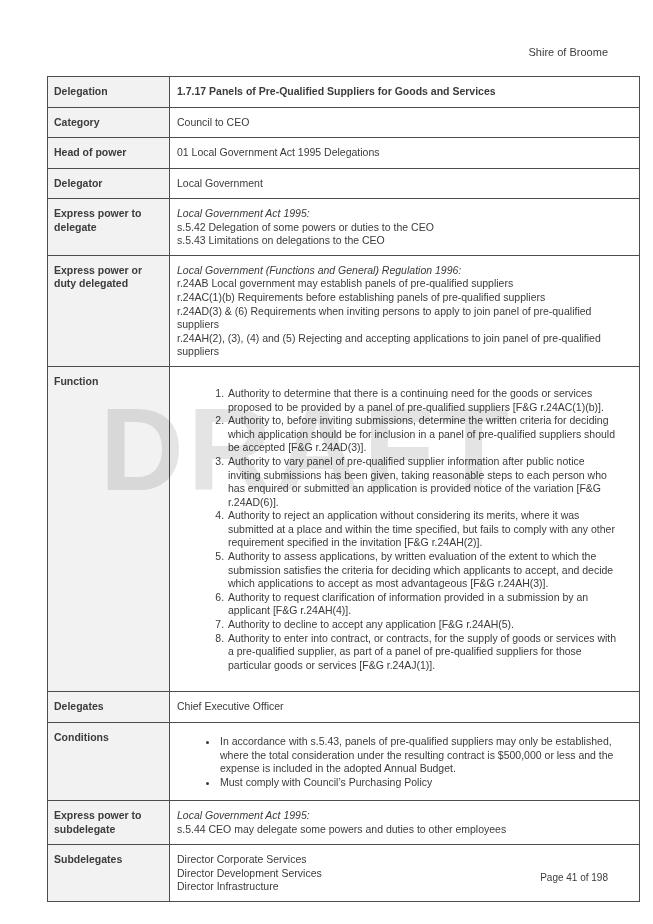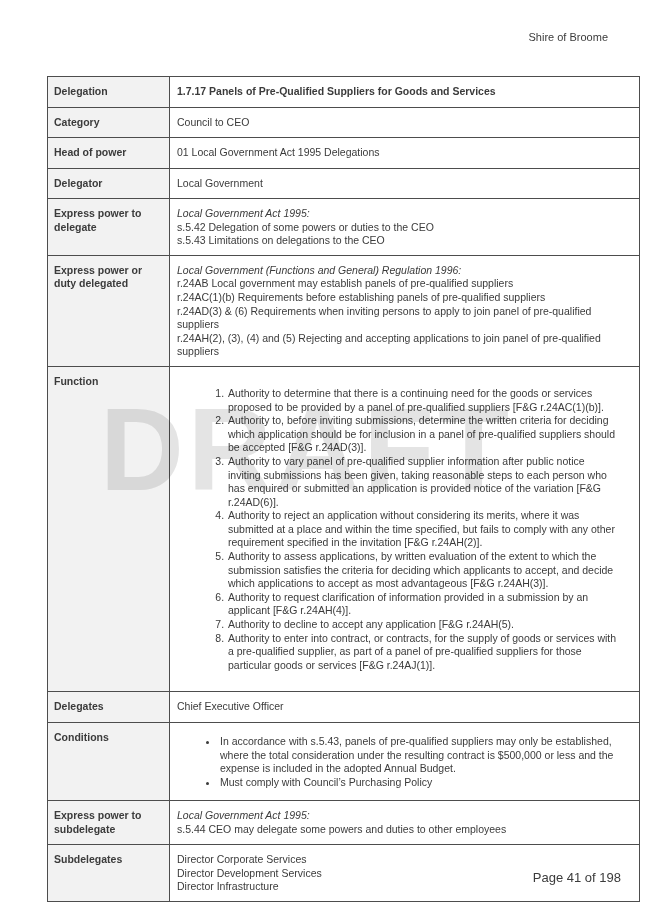--- a/index.html
+++ b/index.html
@@ -8,21 +8,21 @@
     position: relative;
     width: 653px;
     height: 924px;
     background: #ffffff;
     font-family: "Liberation Sans", sans-serif;
     color: #3b3b3b;
     overflow: hidden;
   }
   .org-header {
     position: absolute;
-    top: 31px;
+    top: 46px;
     right: 45px;
     font-size: 11px;
     line-height: 13px;
     color: #3b3b3b;
   }
   .doc-table {
     position: absolute;
     left: 47px;
     top: 76px;
     width: 593px;
@@ -70,22 +70,22 @@
     letter-spacing: 4px;
     color: #e4e4e4;
     mix-blend-mode: multiply;
     pointer-events: none;
     z-index: 3;
     user-select: none;
   }
   .page-footer {
     position: absolute;
     top: 871px;
-    right: 32px;
-    font-size: 13px;
+    right: 45px;
+    font-size: 10px;
     line-height: 13px;
     color: #3b3b3b;
   }
 </style>
 </head>
 <body>
 
 <div class="page">
 
   <div class="org-header">Shire of Broome</div>

